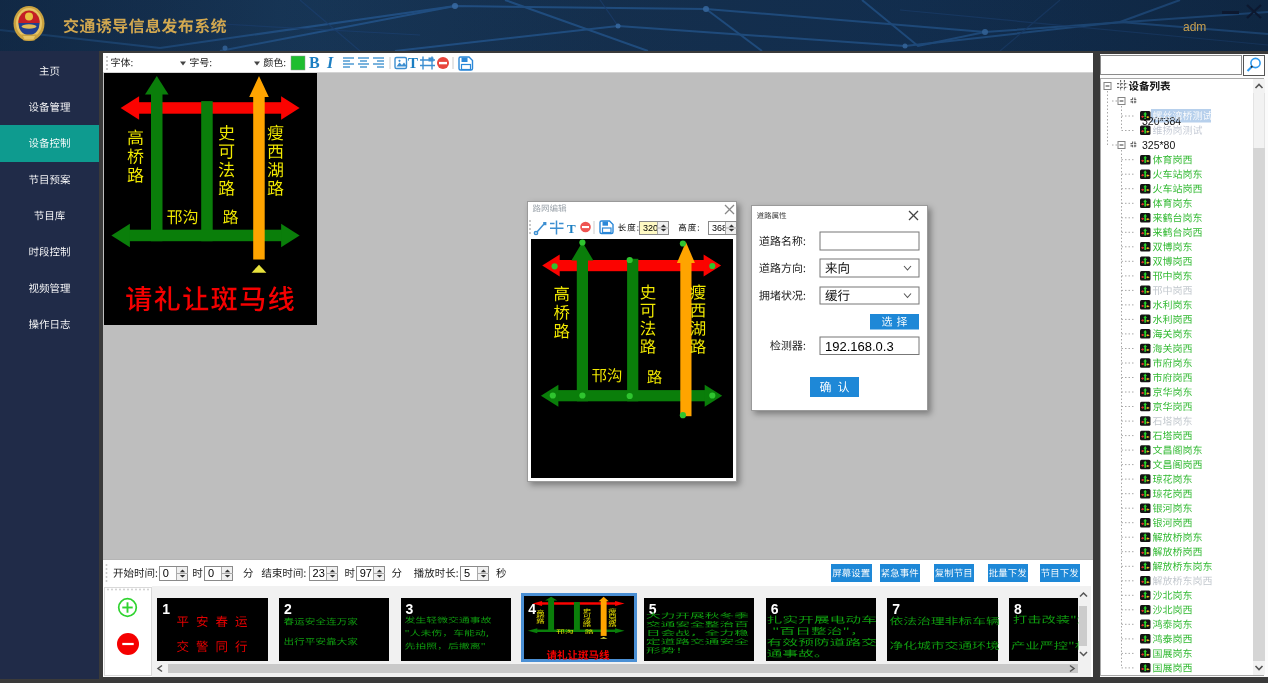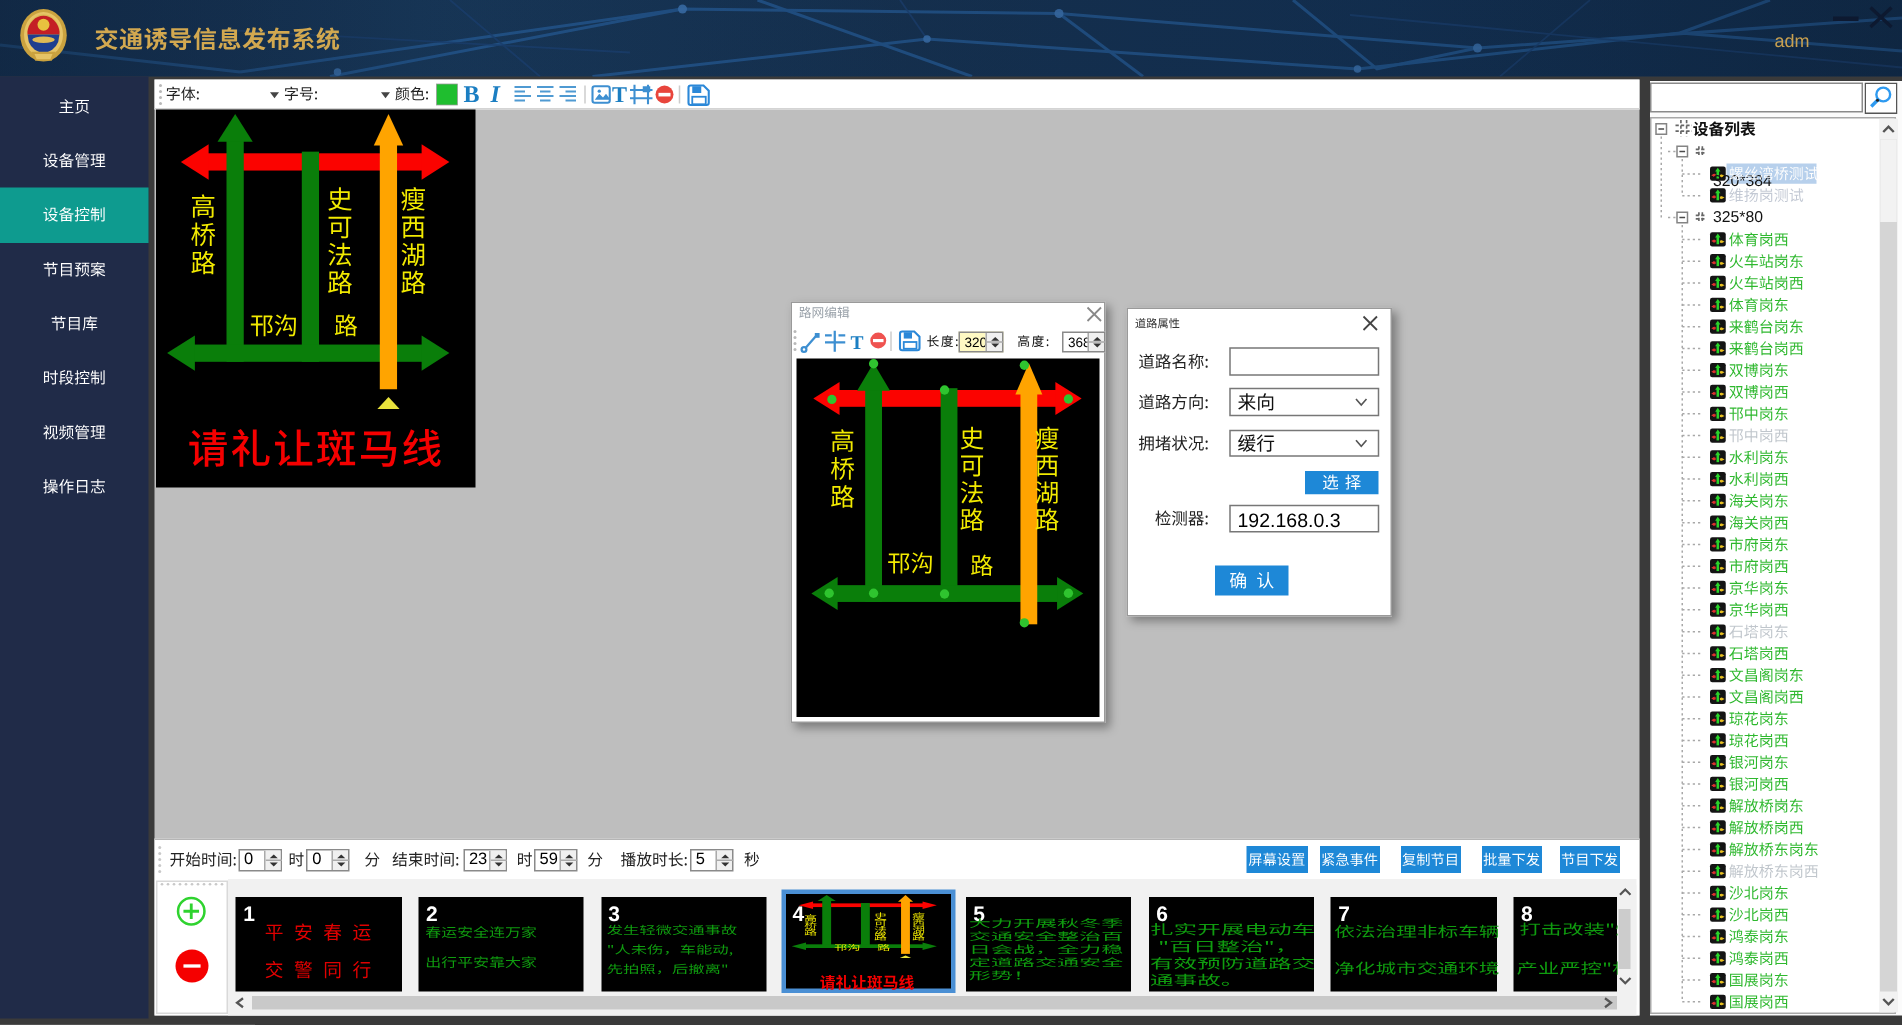--- a/index.html
+++ b/index.html
@@ -242,21 +242,21 @@
       <span style="position:absolute;left:3px;top:0.5px;">23</span>
       <div style="right:0;top:0;width:11px;height:13.0px;border-left:1px solid #aaa;background:#f0f0f0;">
         <svg width="11" height="13" style="position:absolute;left:0;top:0;">
           <polygon points="5.5,2.6 2.8,5.2 8.2,5.2" fill="#333"></polygon>
           <polygon points="5.5,10.6 2.8,8.0 8.2,8.0" fill="#333"></polygon>
           <line x1="0" y1="6.5" x2="11" y2="6.5" stroke="#aaa" stroke-width="1"></line>
         </svg>
       </div>
     </div>
     <div style="left:355.7px;top:565.5px;width:29.3px;height:15.0px;background:#fff;border:1px solid #8a8a8a;z-index:3;font:11px 'Liberation Sans';color:#000;">
-      <span style="position:absolute;left:3px;top:0.5px;">59</span>
+      <span style="position:absolute;left:3px;top:0.5px;">97</span>
       <div style="right:0;top:0;width:11px;height:13.0px;border-left:1px solid #aaa;background:#f0f0f0;">
         <svg width="11" height="13" style="position:absolute;left:0;top:0;">
           <polygon points="5.5,2.6 2.8,5.2 8.2,5.2" fill="#333"></polygon>
           <polygon points="5.5,10.6 2.8,8.0 8.2,8.0" fill="#333"></polygon>
           <line x1="0" y1="6.5" x2="11" y2="6.5" stroke="#aaa" stroke-width="1"></line>
         </svg>
       </div>
     </div>
     <div style="left:459.9px;top:565.5px;width:29.3px;height:15.0px;background:#fff;border:1px solid #8a8a8a;z-index:3;font:11px 'Liberation Sans';color:#000;">
       <span style="position:absolute;left:3px;top:0.5px;">5</span>

